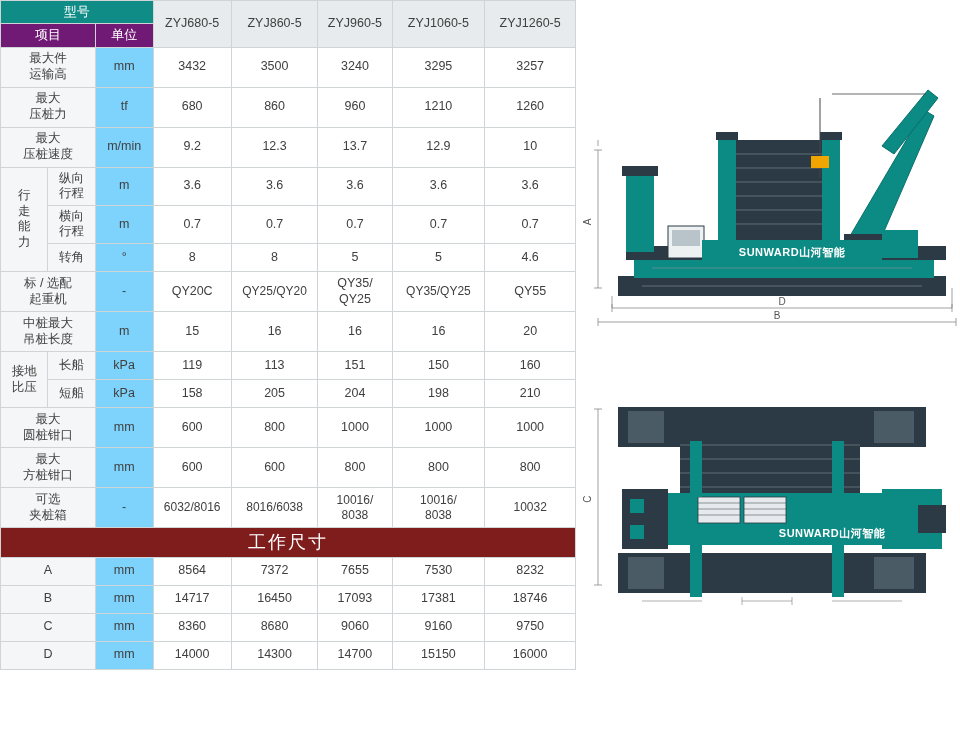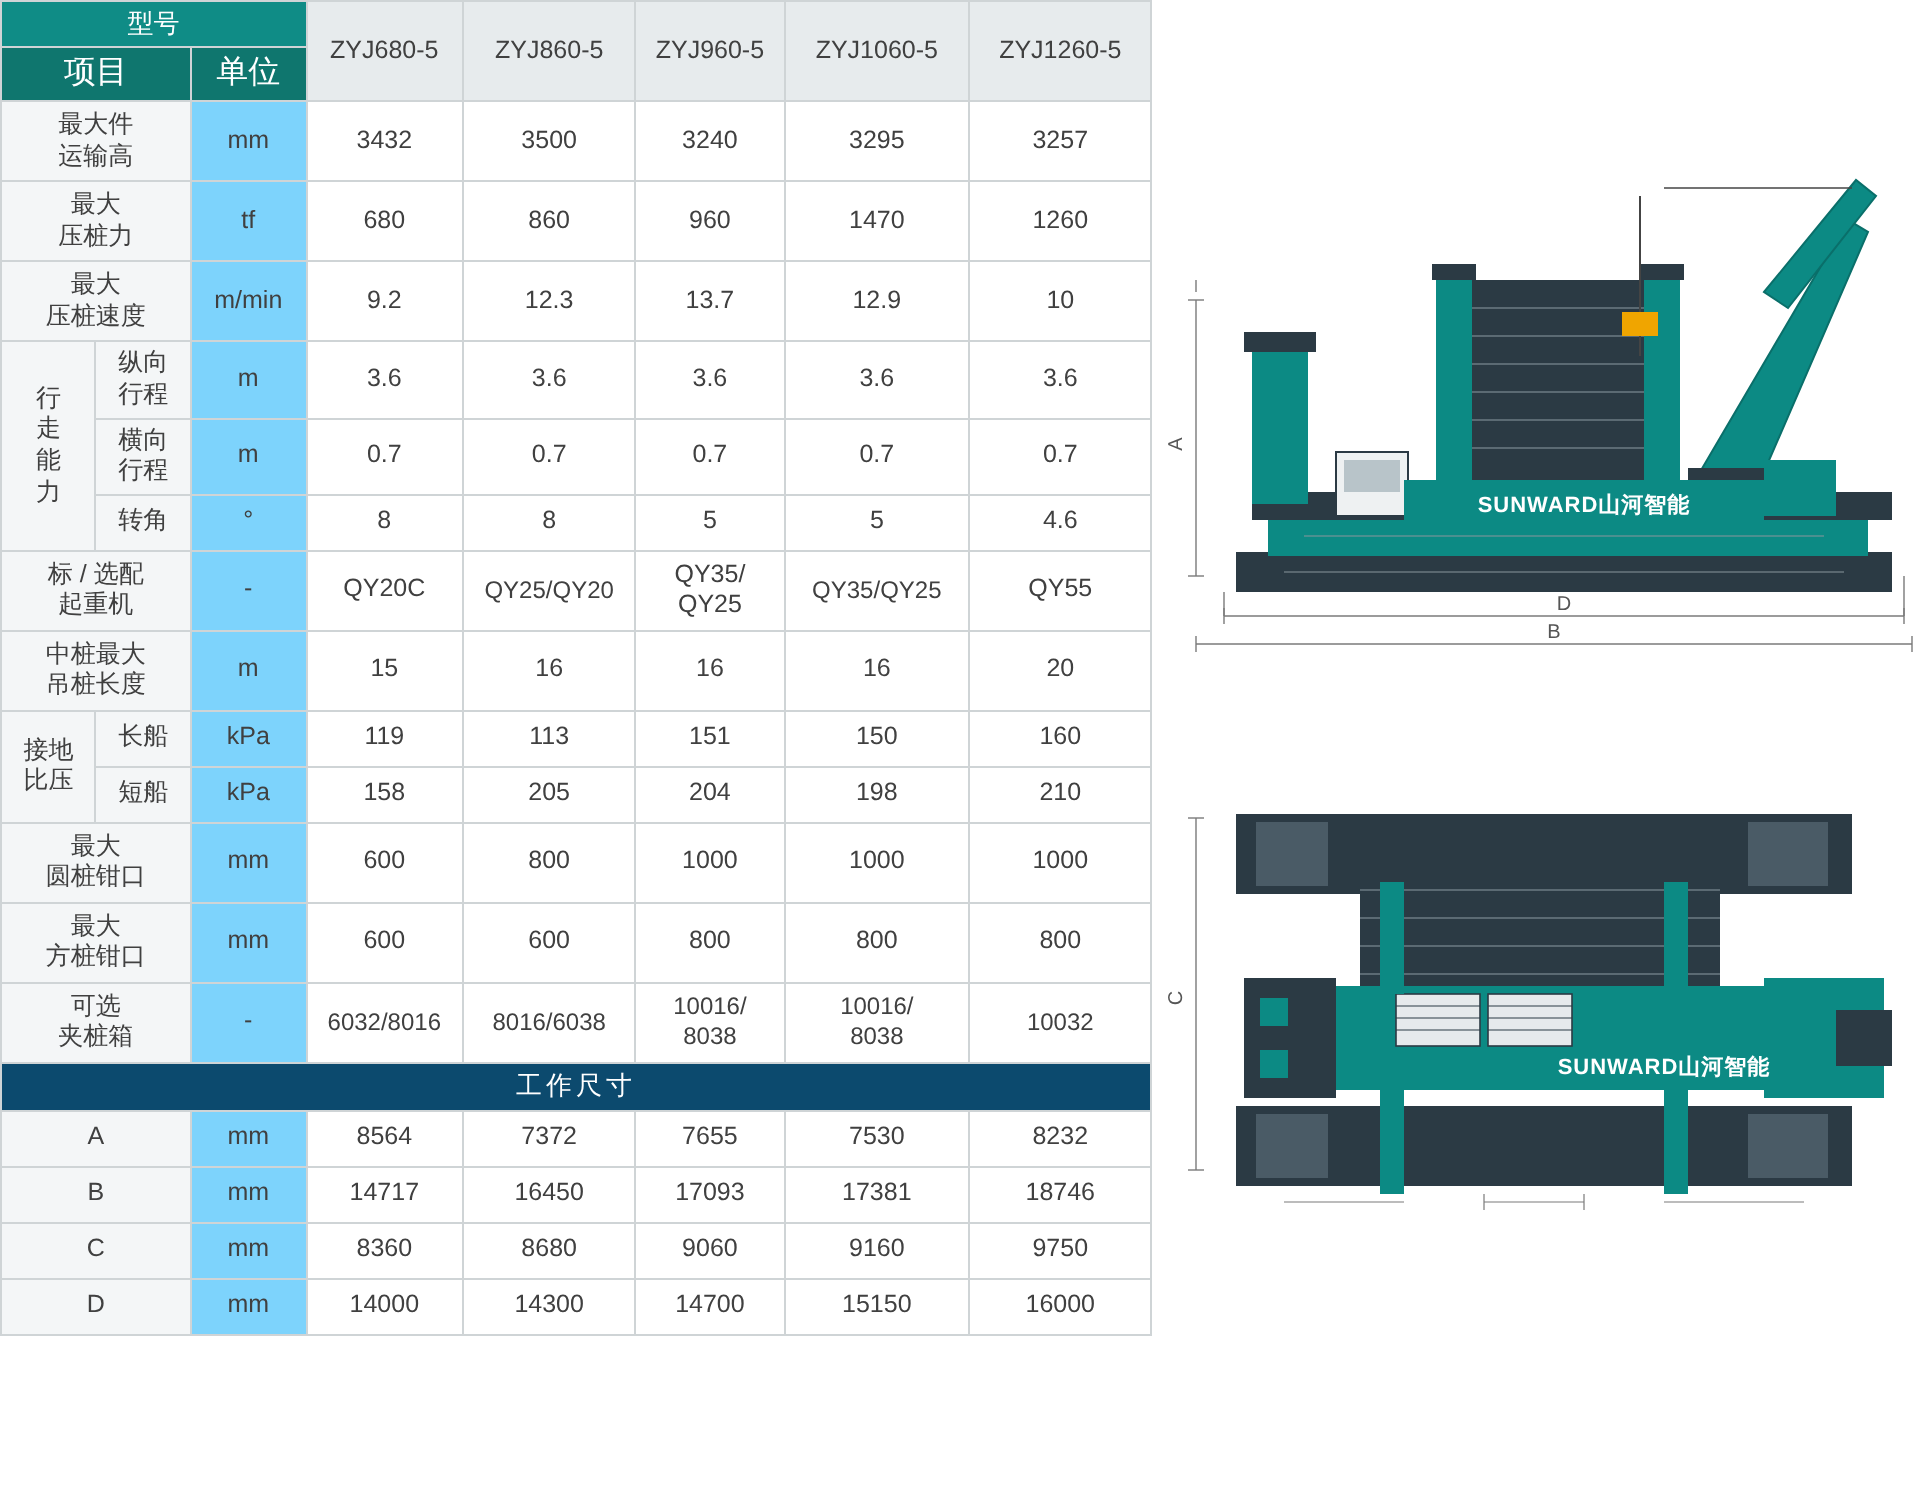--- a/index.html
+++ b/index.html
@@ -40,24 +40,24 @@
     font-weight: normal;
     color: #404040;
   }
   .hdr {
     background: #0f8c86;
     color: #ffffff !important;
     font-weight: bold;
     font-size: 13px;
   }
   .hdr-sub {
-    background: #0f766e;
+    background: #701a75;
     color: #ffffff !important;
     font-weight: bold;
-    font-size: 16px;
+    font-size: 13px;
   }
   .model-cell {
     background: #e7ebed;
     font-weight: bold;
     color: #333;
     font-size: 12.5px;
   }
   .rowlabel {
     background: #f4f6f7;
     font-size: 12.5px;
@@ -65,24 +65,24 @@
     margin-top: 13px;
   }
   .unit {
     background: #7dd3fc;
     color: #4a4a4a;
   }
   .val {
     background: #ffffff;
   }
   .section-bar {
-    background: #0c4a6e;
+    background: #7f1d1d;
     color: #fff !important;
     font-weight: bold;
-    font-size: 13px;
+    font-size: 18px;
     letter-spacing: 2px;
   }
   .vlabel {
     background: #f4f6f7;
     font-size: 12.5px;
   }
   .small2 {
     font-size: 12px;
   }
   
@@ -151,21 +151,21 @@
 
       <tr style="height:40px">
         <td class="rowlabel" colspan="2">
           <div>最大</div>
           <div>压桩力</div>
         </td>
         <td class="unit">tf</td>
         <td class="val">680</td>
         <td class="val">860</td>
         <td class="val">960</td>
-        <td class="val">1470</td>
+        <td class="val">1210</td>
         <td class="val">1260</td>
       </tr>
 
       <tr style="height:40px">
         <td class="rowlabel" colspan="2">
           <div>最大</div>
           <div>压桩速度</div>
         </td>
         <td class="unit">m/min</td>
         <td class="val">9.2</td>

